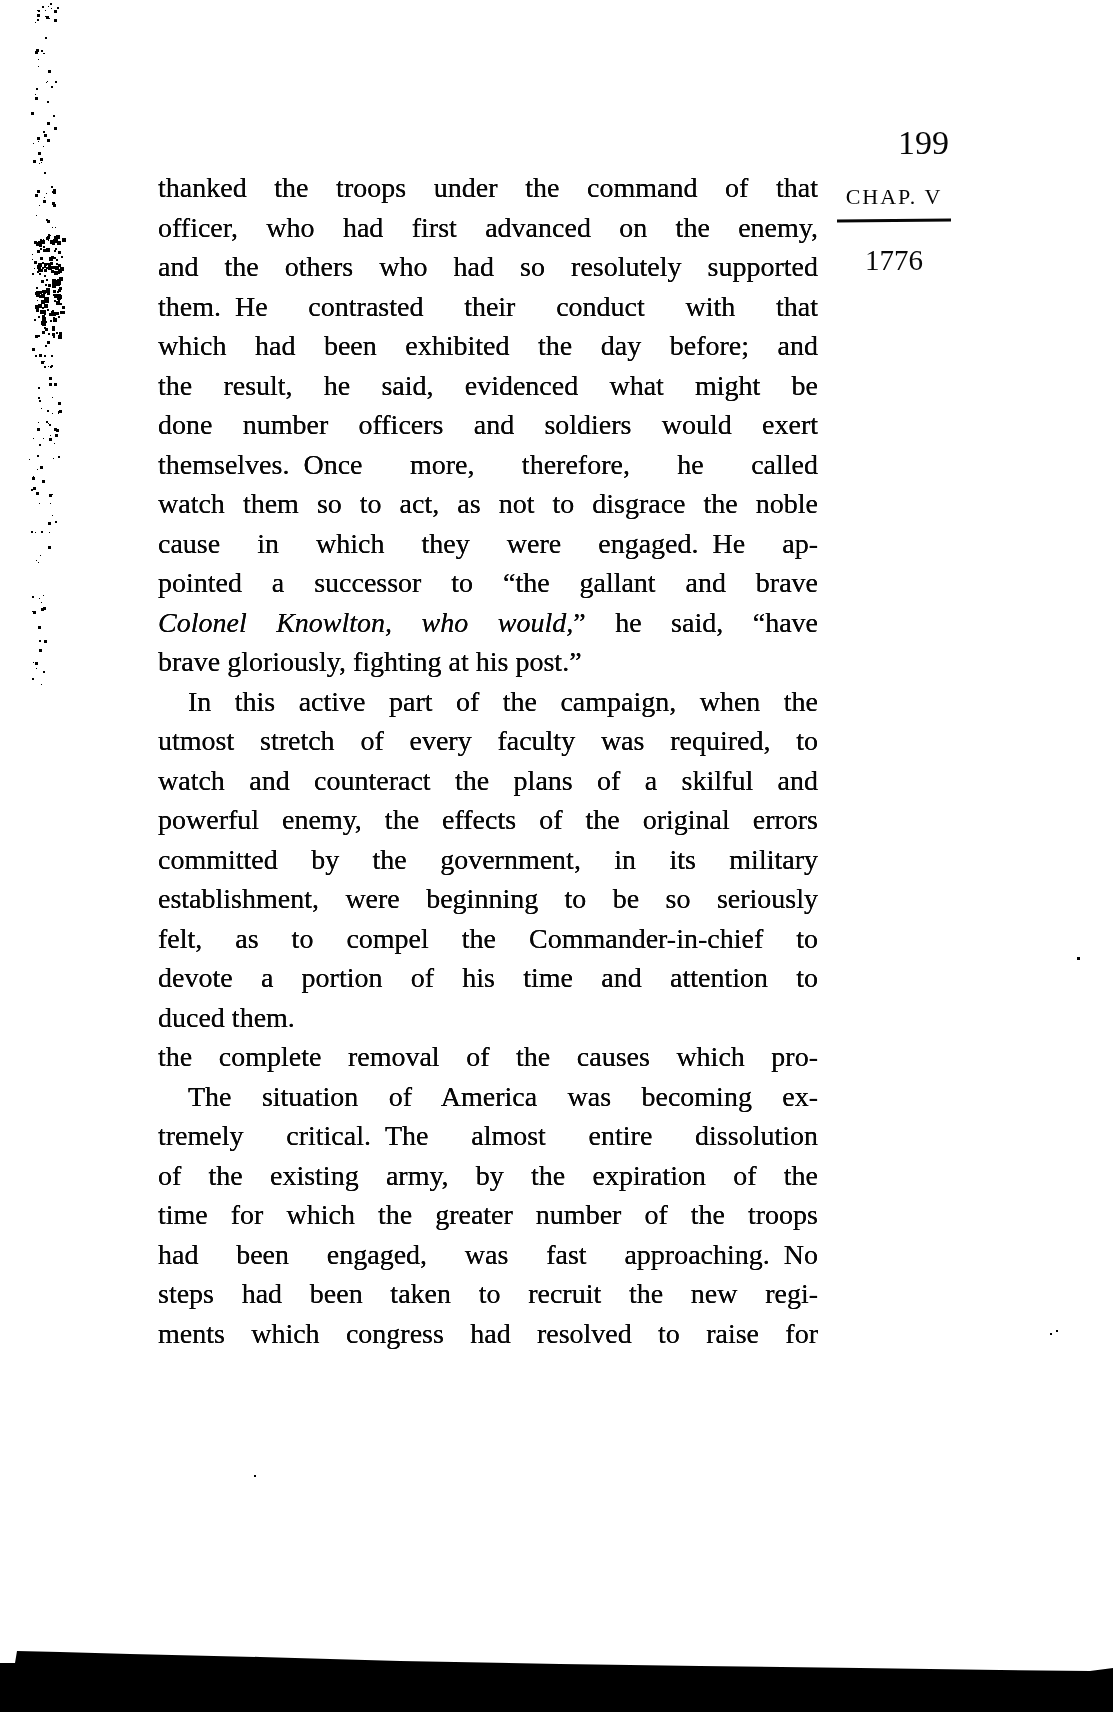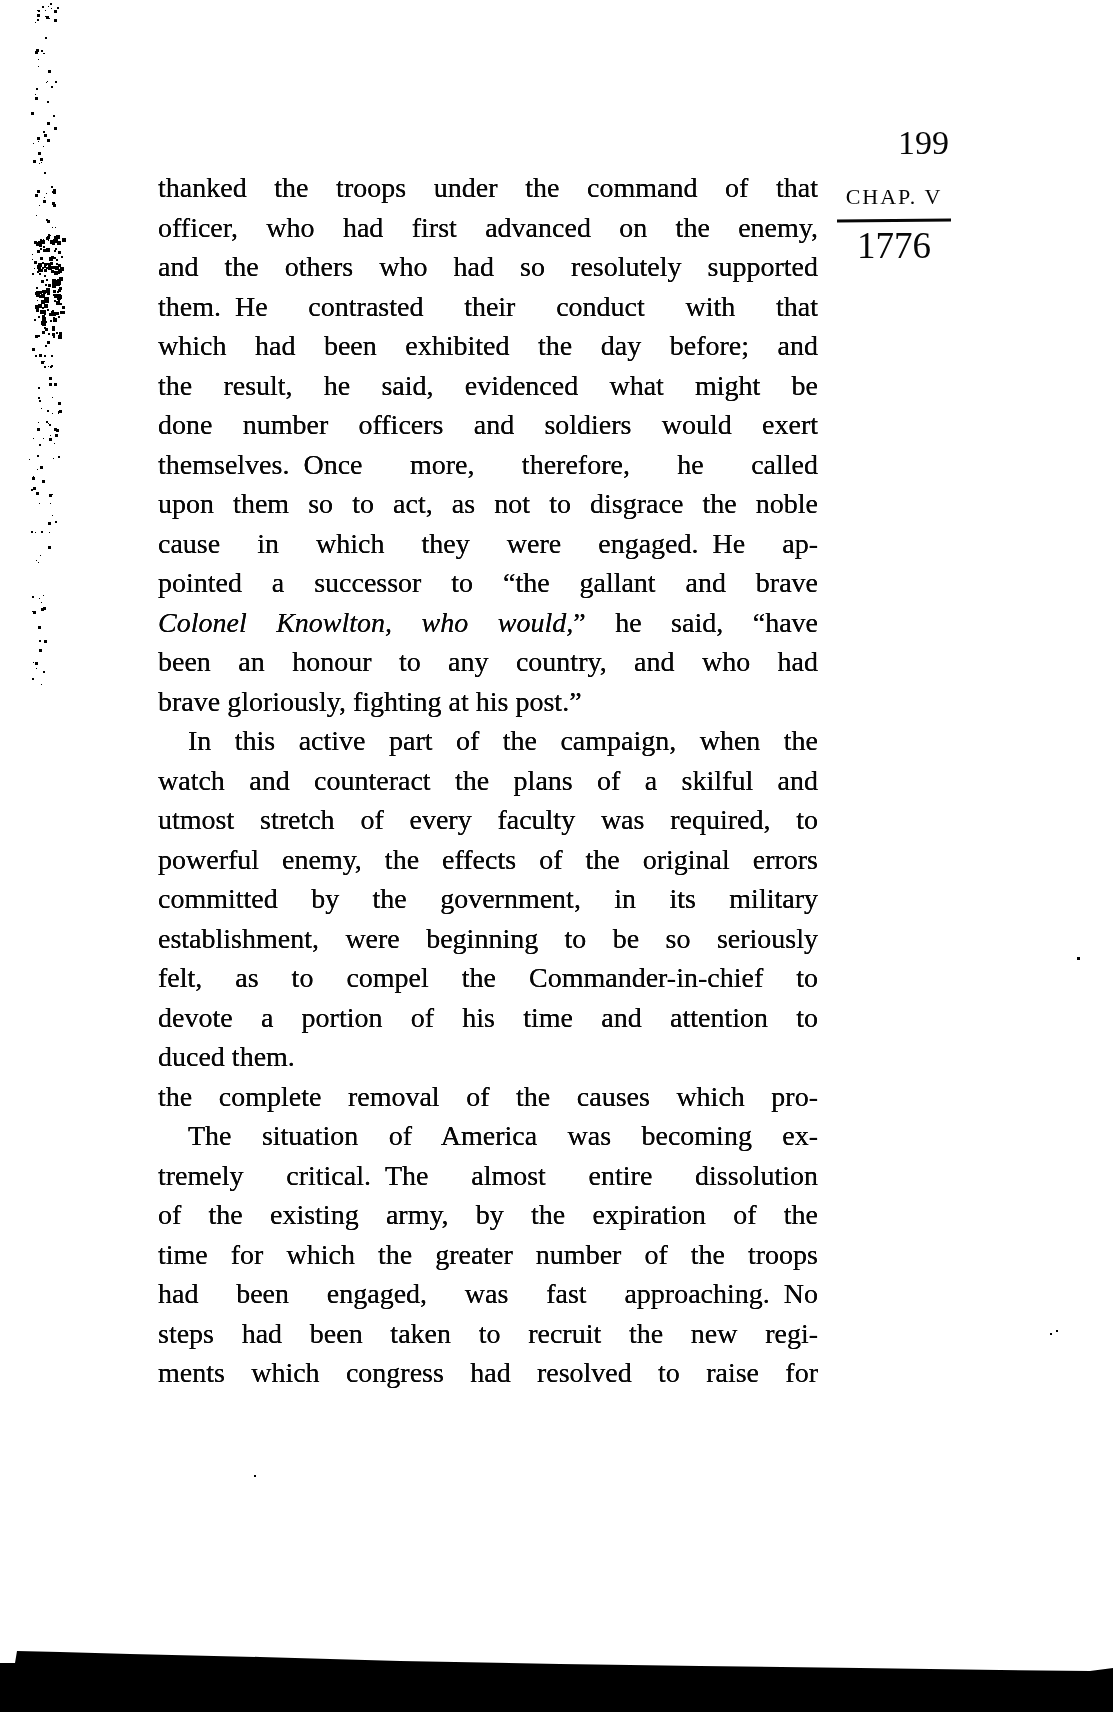--- a/index.html
+++ b/index.html
@@ -18,21 +18,21 @@
   }
   .page-number{
     position:absolute;left:898px;top:124px;width:60px;
     font-size:34px;text-align:left;
   }
   .margin-note{
     position:absolute;left:834px;top:184px;width:120px;text-align:center;
   }
   .margin-note .chap{font-size:22px;letter-spacing:2px;}
   .margin-note .rule{margin:9px auto 0 auto;width:114px;height:3px;background:#070707;transform:rotate(-0.6deg);}
-  .margin-note .year{margin-top:2px;font-size:37px;}
+  .margin-note .year{margin-top:22px;font-size:29px;}
   .text-block{
     position:absolute;left:158px;top:168px;width:660px;
   }
   .line{
     height:39.5px;line-height:39.5px;font-size:28px;
     text-align:justify;text-align-last:left;
     text-shadow:0 0 0.4px #000;
     white-space:nowrap;
   }
   .line.j{text-align-last:justify;white-space:normal;}
@@ -61,29 +61,28 @@
 
   <div class="text-block" id="text-block">
       <div class="line j">thanked the troops under the command of that</div>
       <div class="line j">officer, who had first advanced on the enemy,</div>
       <div class="line j">and the others who had so resolutely supported</div>
       <div class="line j">them. He contrasted their conduct with that</div>
       <div class="line j">which had been exhibited the day before; and</div>
       <div class="line j">the result, he said, evidenced what might be</div>
       <div class="line j">done number officers and soldiers would exert</div>
       <div class="line j">themselves. Once more, therefore, he called</div>
-      <div class="line j">upon them so to act, as not to disgrace the noble</div>
+      <div class="line j">watch them so to act, as not to disgrace the noble</div>
       <div class="line j">cause in which they were engaged. He ap-</div>
       <div class="line j">pointed a successor to “the gallant and brave</div>
       <div class="line j"><span class="it">Colonel Knowlton, who would,</span><span>” he said, “have</span></div>
-      <div class="line j">been an honour to any country, and who had</div>
       <div class="line">brave gloriously, fighting at his post.”</div>
       <div class="line j indent">In this active part of the campaign, when the</div>
+      <div class="line j">utmost stretch of every faculty was required, to</div>
       <div class="line j">watch and counteract the plans of a skilful and</div>
-      <div class="line j">utmost stretch of every faculty was required, to</div>
       <div class="line j">powerful enemy, the effects of the original errors</div>
       <div class="line j">committed by the government, in its military</div>
       <div class="line j">establishment, were beginning to be so seriously</div>
       <div class="line j">felt, as to compel the Commander-in-chief to</div>
       <div class="line j">devote a portion of his time and attention to</div>
       <div class="line">duced them.</div>
       <div class="line j">the complete removal of the causes which pro-</div>
       <div class="line j indent">The situation of America was becoming ex-</div>
       <div class="line j">tremely critical. The almost entire dissolution</div>
       <div class="line j">of the existing army, by the expiration of the</div>

